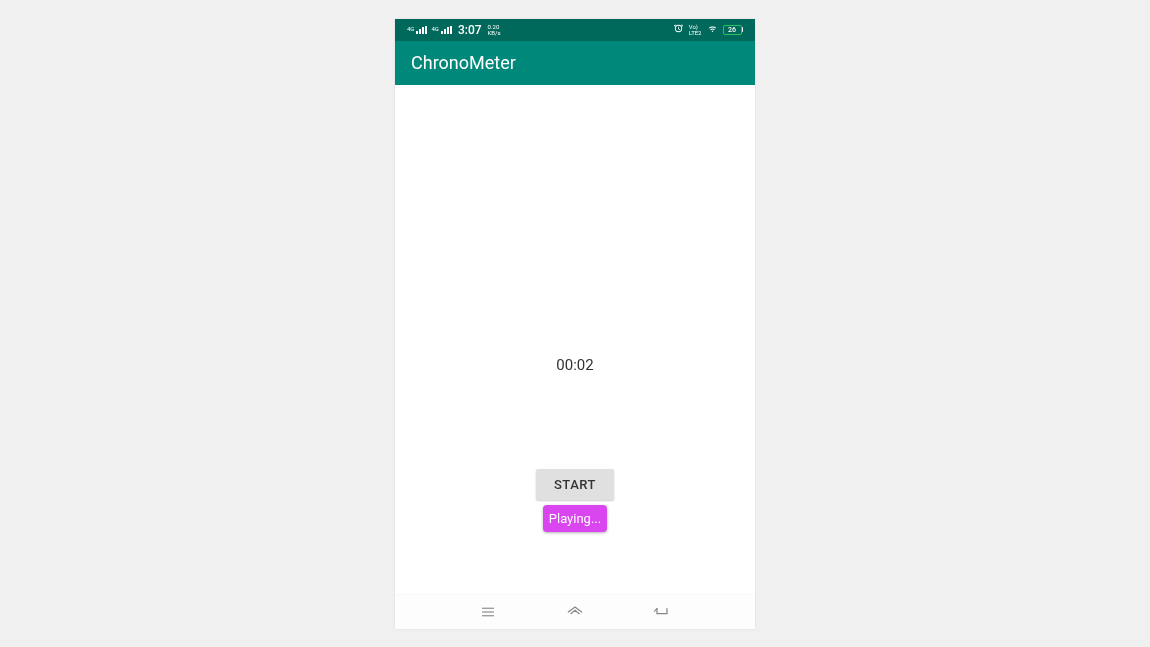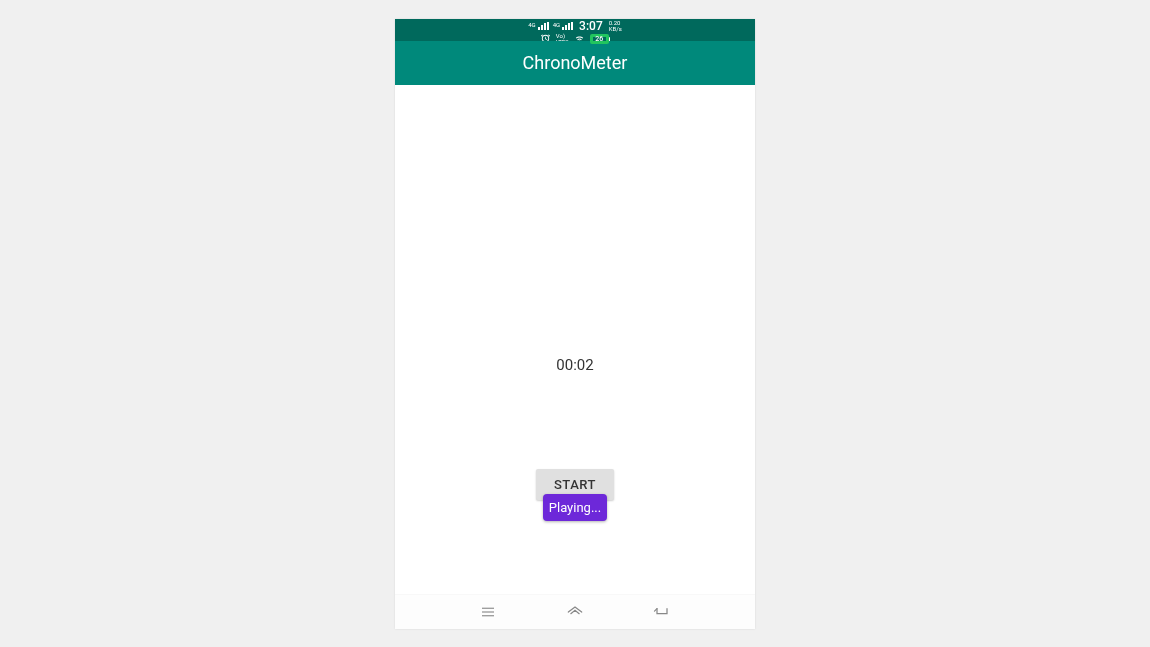--- a/index.html
+++ b/index.html
@@ -27,21 +27,20 @@
     }
     .status-bar {
       height: 22px;
       background: #00695c;
       display: flex;
       align-items: center;
       justify-content: space-between;
       padding: 0 12px;
       color: #ffffff;
       font-size: 9px;
-      flex-direction: column;
     }
     .status-left {
       display: flex;
       align-items: center;
       gap: 4px;
     }
     .status-right {
       display: flex;
       align-items: center;
       gap: 5px;
@@ -84,21 +83,21 @@
       line-height: 6px;
     }
     .battery {
       display: flex;
       align-items: center;
       gap: 0;
     }
     .battery-body {
       width: 19px;
       height: 10px;
-      border: 3px solid #22c55e;
+      border: 1px solid #22c55e;
       border-radius: 2px;
       position: relative;
       display: flex;
       align-items: center;
       justify-content: center;
     }
     .battery-tip {
       width: 1.5px;
       height: 5px;
       background: #fff;
@@ -109,21 +108,20 @@
       color: #fff;
       font-weight: 500;
     }
     .app-bar {
       height: 44px;
       background: #00897b;
       display: flex;
       align-items: center;
       padding: 0 16px;
       color: #ffffff;
-      justify-content: center;
     }
     .app-title {
       font-size: 18px;
       font-weight: 400;
     }
     .app-content {
       flex: 1;
       background: #ffffff;
       position: relative;
       display: flex;
@@ -147,23 +145,23 @@
       font-size: 13px;
       font-weight: 500;
       color: #333;
       letter-spacing: 0.5px;
       box-shadow: 0 1px 2px rgba(0,0,0,0.2);
       cursor: pointer;
       font-family: inherit;
     }
     .toast {
       position: absolute;
-      top: 409px;
+      top: 420px;
       padding: 6px 6px;
-      background: #6d28d9;
+      background: #d946ef;
       border-radius: 4px;
       font-size: 13px;
       color: #ffffff;
       box-shadow: 0 1px 3px rgba(0,0,0,0.3);
     }
     .nav-bar {
       height: 35px;
       background: #fdfdfd;
       display: flex;
       align-items: center;

